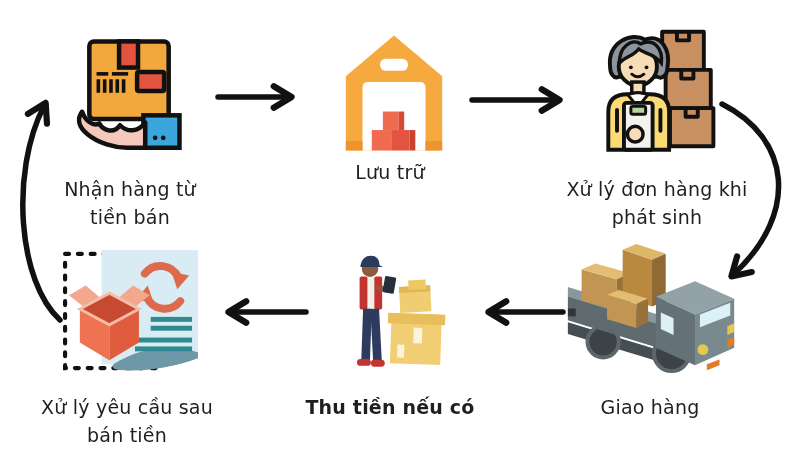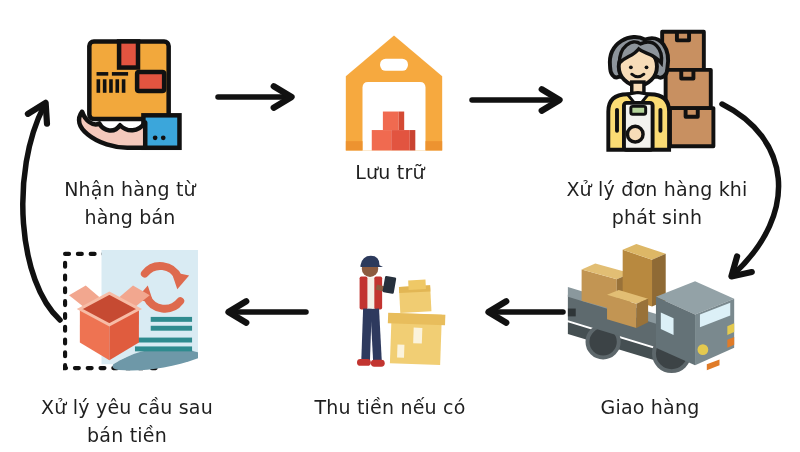--- a/index.html
+++ b/index.html
@@ -36,21 +36,21 @@
         <rect x="52" y="48" width="4" height="15"></rect>
       </g>
       <rect x="76" y="88" width="40" height="36" fill="#3BA6DB" stroke="#111" stroke-width="5"></rect>
       <circle cx="89" cy="113" r="2.6" fill="#111"></circle>
       <circle cx="98" cy="113" r="2.6" fill="#111"></circle>
       <path d="M8,84 C2,92 4,101 14,109 C26,119 44,124 58,124 L78,124 L78,96 C70,107 58,107 50,99 C44,108 32,106 27,97 C20,101 11,93 8,84 Z" fill="#F4C9BC" stroke="#111" stroke-width="5" stroke-linejoin="round"></path>
     </svg>
   </div>
   <div class="label" style="left:20px;top:176px;width:220px;">
     <span>Nhận hàng từ</span>
-    <span>hàng bán</span>
+    <span>tiền bán</span>
   </div>
 
   <div class="icon-box" style="left:338px;top:30px;width:112px;height:126px;">
     <svg viewBox="0 0 120 136">
       <polygon points="60,6 112,50 112,130 8,130 8,50" fill="#F6A93F"></polygon>
       <rect x="45" y="31" width="30" height="13" rx="6" fill="#fff"></rect>
       <path d="M26,130 L26,62 Q26,56 32,56 L88,56 Q94,56 94,62 L94,130 Z" fill="#fff"></path>
       <rect x="8" y="120" width="18" height="10" fill="#ED9330"></rect>
       <rect x="94" y="120" width="18" height="10" fill="#ED9330"></rect>
       <rect x="48" y="88" width="17" height="20" fill="#F06A50"></rect>
@@ -149,21 +149,21 @@
       <rect x="18" y="33" width="9" height="38" rx="2" fill="#C23430"></rect>
       <rect x="35" y="33" width="9" height="38" rx="2" fill="#C23430"></rect>
       <rect x="38" y="42" width="14" height="6" fill="#8C5B3F" transform="rotate(14 38 42)"></rect>
       <rect x="46" y="33" width="13" height="19" rx="1.5" fill="#26303C" transform="rotate(10 52 42)"></rect>
       <rect x="21" y="70" width="10" height="60" fill="#2E3A5E" transform="rotate(2 26 100)"></rect>
       <rect x="32" y="70" width="10" height="60" fill="#2E3A5E" transform="rotate(-3 37 100)"></rect>
       <rect x="15" y="128" width="16" height="8" rx="4" fill="#C23430"></rect>
       <rect x="31" y="129" width="16" height="8" rx="4" fill="#C23430"></rect>
     </svg>
   </div>
-  <div class="label" style="left:280px;top:394px;width:220px;">
+  <div class="label" style="left:280px;top:394px;width:220px;font-weight:bold;">
     <span>Thu tiền nếu có</span>
   </div>
 
   <div class="icon-box" style="left:60px;top:248px;width:146px;height:126px;">
     <svg viewBox="0 0 148 128">
       <rect x="5" y="6" width="92" height="116" fill="none" stroke="#111" stroke-width="4.2" stroke-dasharray="4 9" stroke-linecap="round"></rect>
       <path d="M42,2 L140,2 L140,106 C110,98 78,102 54,118 L42,118 Z" fill="#D9EBF3"></path>
       <path d="M54,118 C82,100 114,98 140,106 L140,112 C112,122 84,126 60,124 C54,123 52,121 54,118 Z" fill="#6E98A8"></path>
       <g stroke="#DE6A4E" stroke-width="8" fill="none" stroke-linecap="round">
         <path d="M86,26 A 20,20 0 0 1 120,30"></path>

